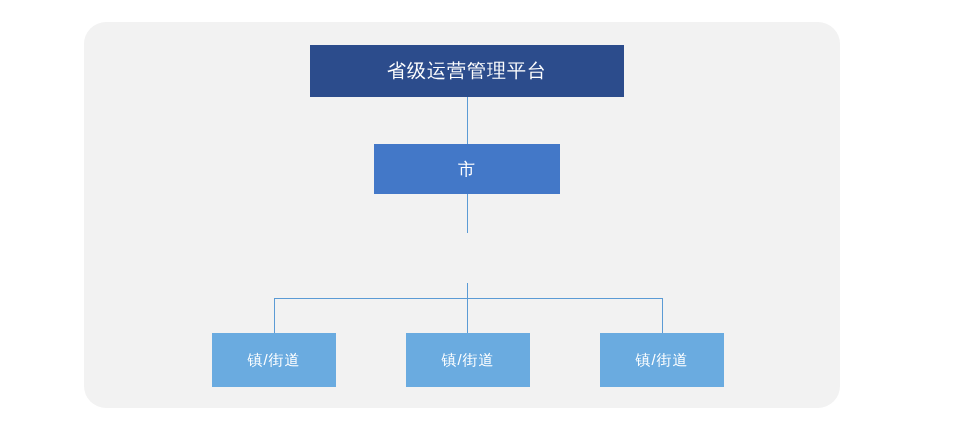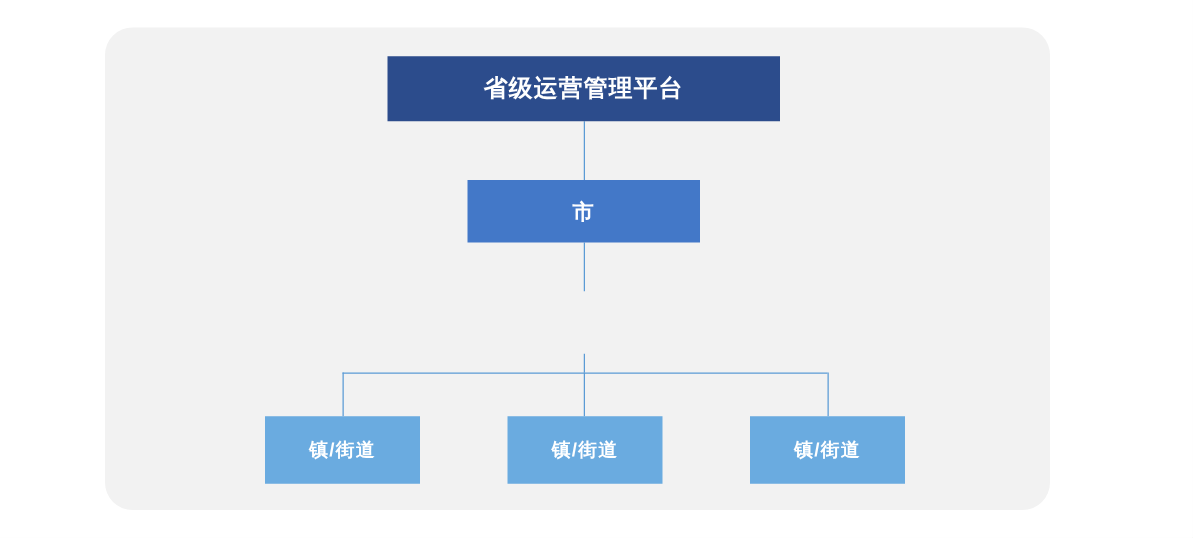--- a/index.html
+++ b/index.html
@@ -30,21 +30,20 @@
   }
   .node {
     position: absolute;
     display: flex;
     align-items: center;
     justify-content: center;
     color: #ffffff;
     text-align: center;
     box-sizing: border-box;
     letter-spacing: 1px;
-    font-weight: bold;
   }
   .node-l1 {
     left: 310px;
     top: 45px;
     width: 314px;
     height: 52px;
     background: #2c4c8c;
     font-size: 19px;
   }
   .node-l2 {

